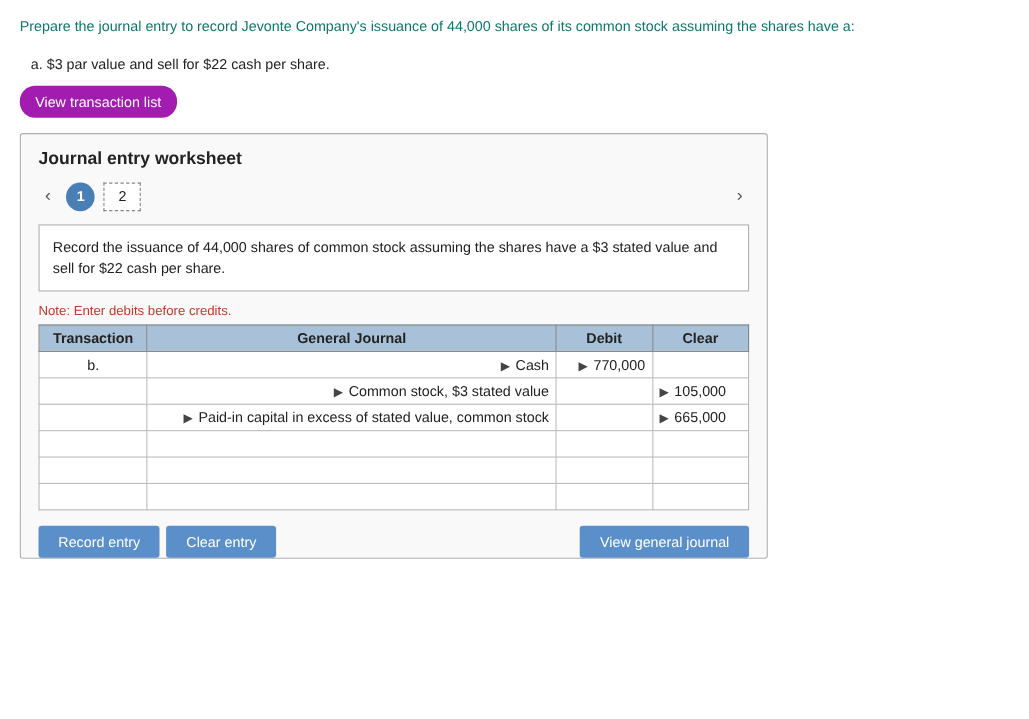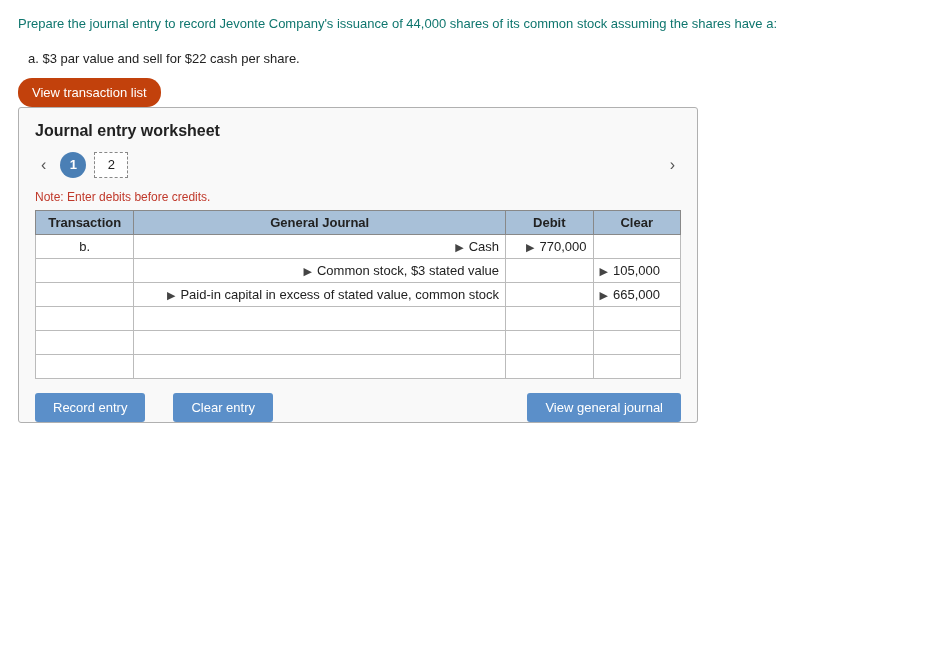--- a/index.html
+++ b/index.html
@@ -17,27 +17,28 @@
       color: #0f766e;
       margin-bottom: 14px;
       line-height: 1.5;
     }
     .intro-list {
       margin: 0 0 8px 10px;
       line-height: 1.7;
     }
     .intro-list li { list-style: none; }
     .view-btn {
-      background: #c2410c;
+      background: #a21caf;
       color: #fff;
       border: none;
       padding: 7px 14px;
       font-size: 13px;
       cursor: pointer;
       border-radius: 14px;
+      margin-bottom: 14px;
       display: inline-block;
     }
     .worksheet-container {
       border: 1px solid #b0b0b0;
       border-radius: 3px;
       padding: 14px 16px 0 16px;
       background: #f9f9f9;
       max-width: 680px;
     }
     .worksheet-title {
@@ -137,21 +138,21 @@
       width: 80px;
       text-align: right;
     }
     .journal-table td.credit-col {
       width: 80px;
       text-align: left;
     }
     .indent1 { padding-left: 22px !important; }
     .btn-row {
       display: flex;
-      gap: 28px;
+      gap: 6px;
       align-items: flex-start;
     }
     .btn-primary {
       background: #5b8fc9;
       color: #fff;
       border: none;
       padding: 7px 18px;
       font-size: 13px;
       cursor: pointer;
       border-radius: 3px;
@@ -180,20 +181,21 @@
 <div class="worksheet-container">
   <div class="worksheet-title">Journal entry worksheet</div>
 
   <div class="nav-row">
     <button class="nav-arrow">‹</button>
     <div class="tab-circle">1</div>
     <div class="tab-rect">2</div>
     <button class="nav-right">›</button>
   </div>
 
+  <div class="description-box">Record the issuance of 44,000 shares of common stock assuming the shares have a $3 stated value and sell for $22 cash per share.</div>
 
   <p class="note-text">Note: Enter debits before credits.</p>
 
   <table class="journal-table">
     <thead>
       <tr>
         <th>Transaction</th>
         <th>General Journal</th>
         <th>Debit</th>
         <th>Clear</th>

